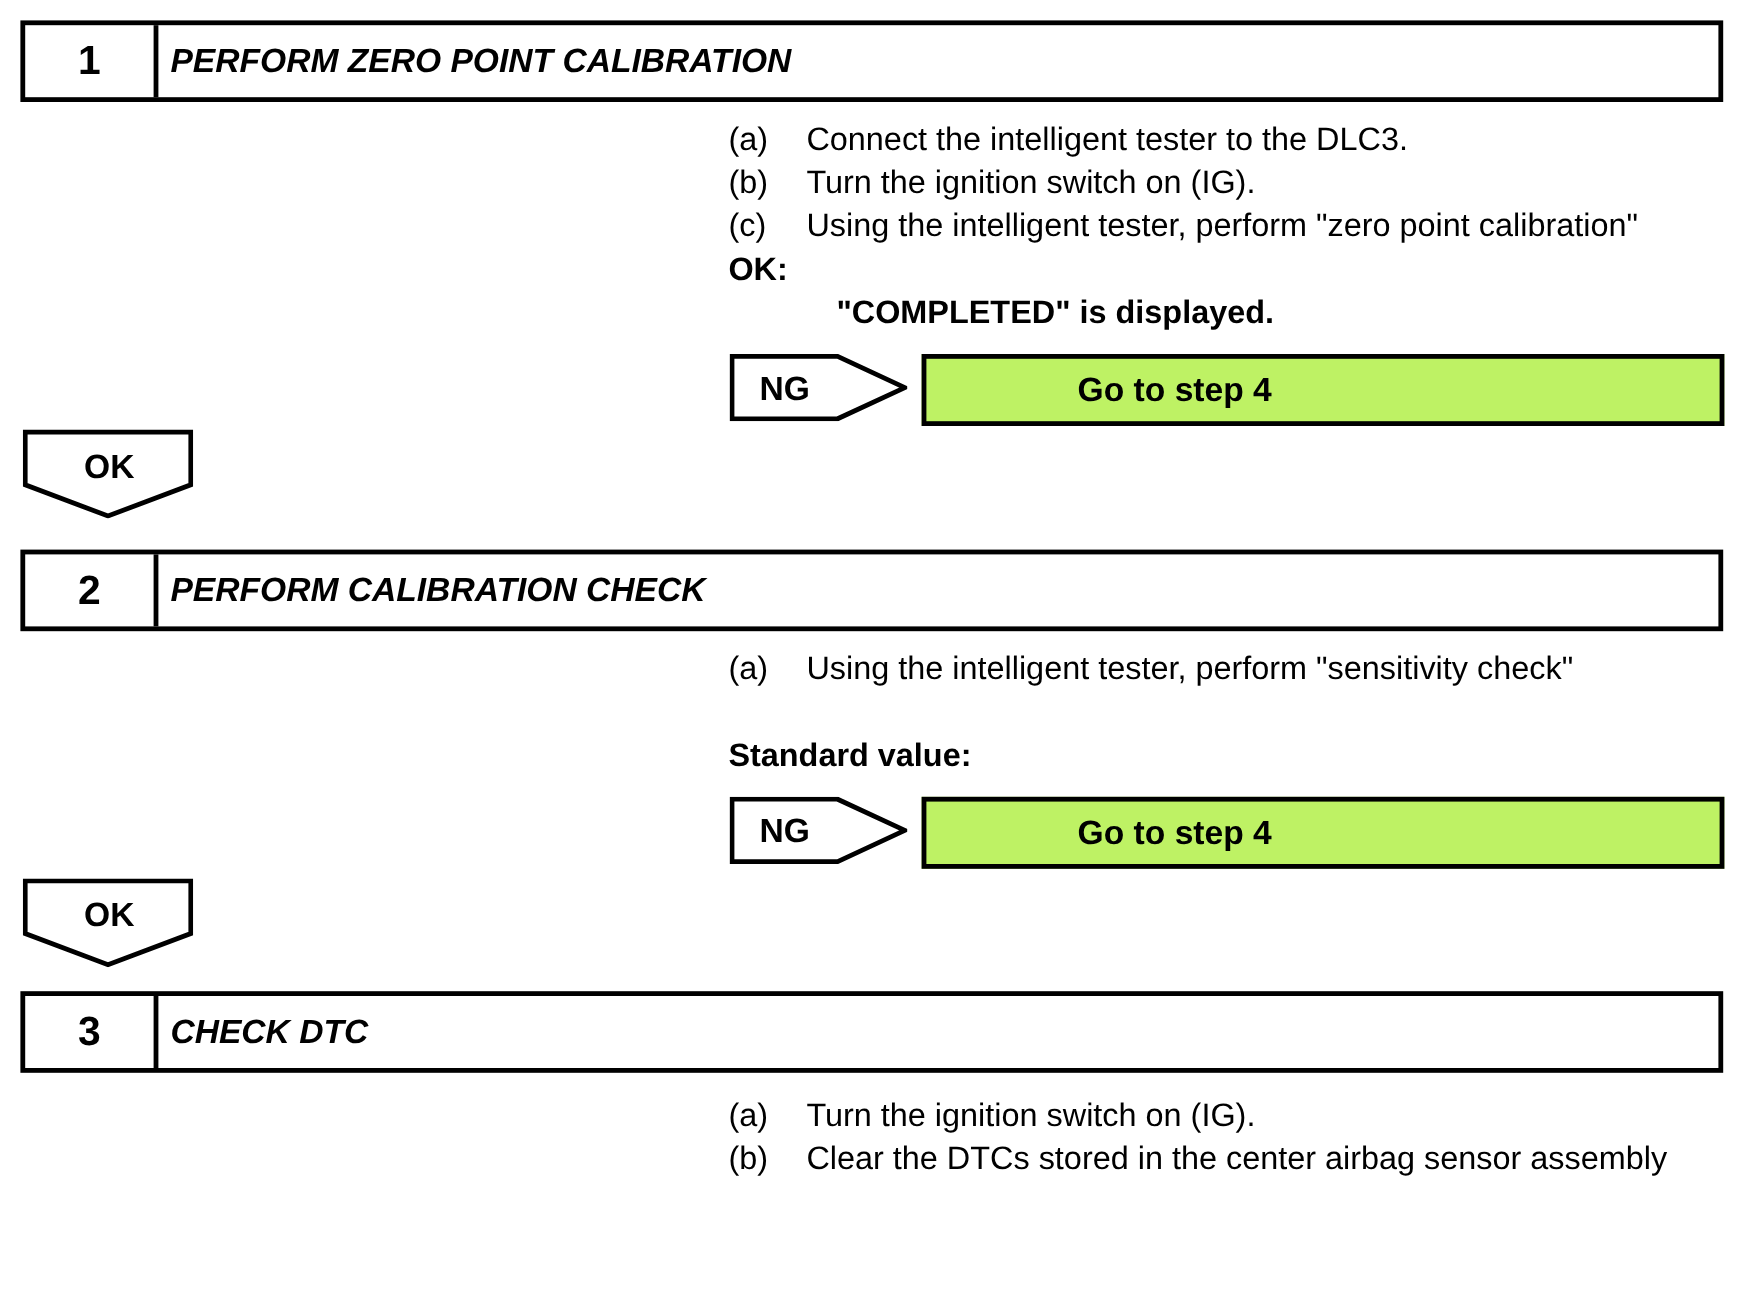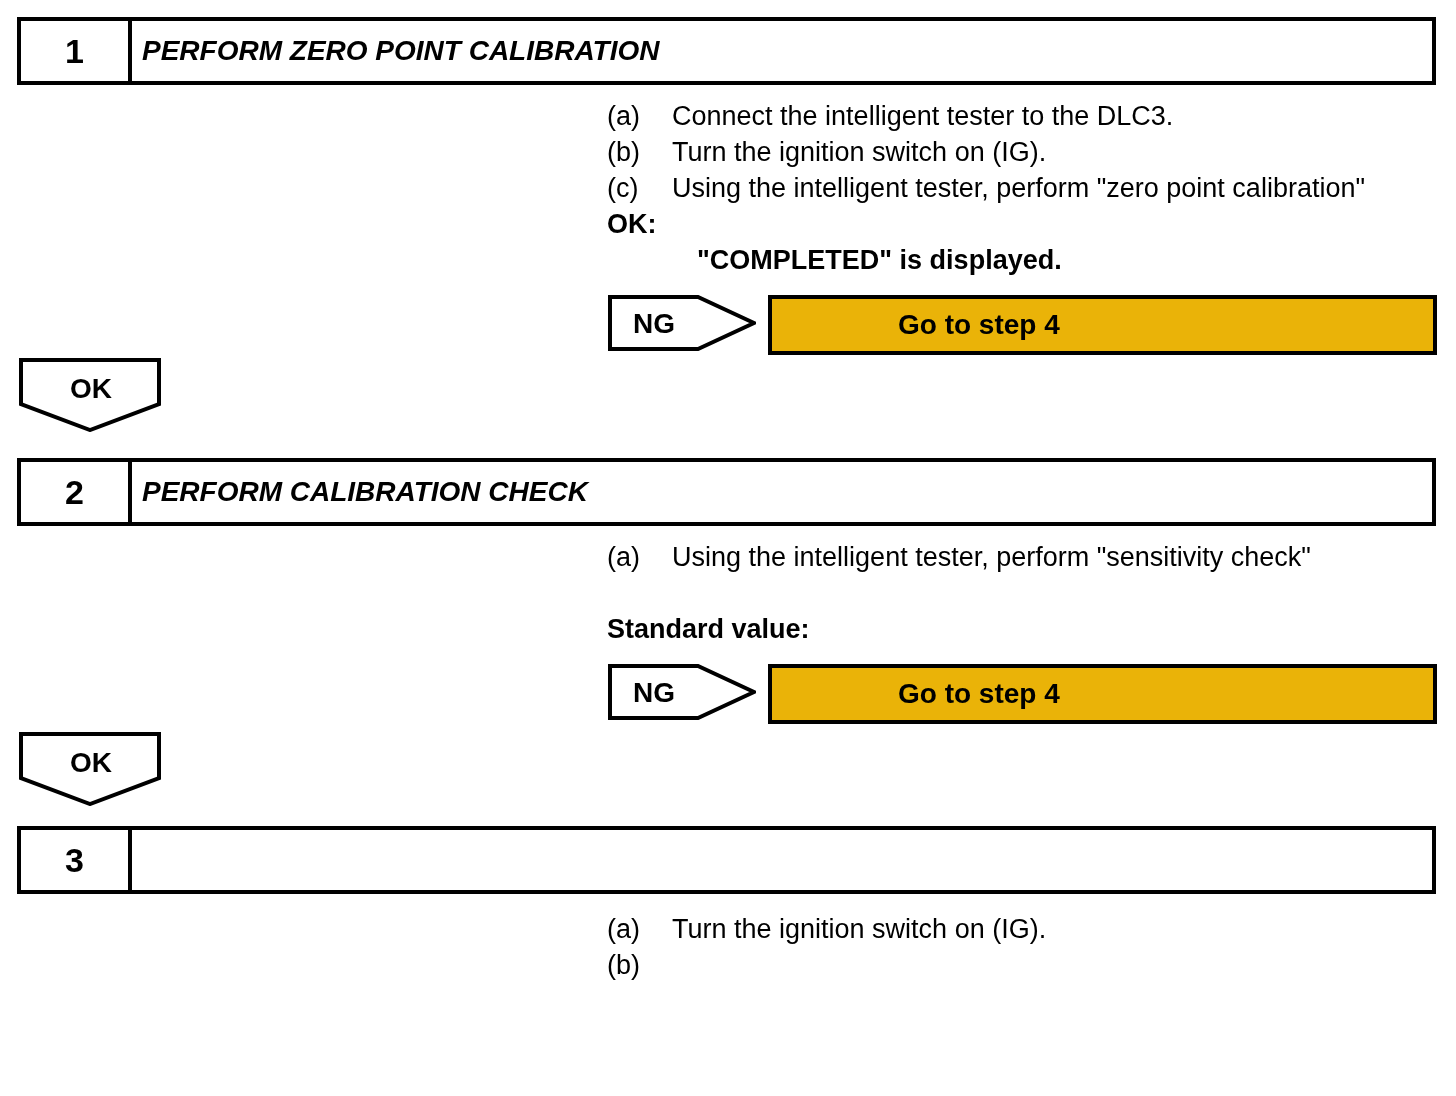--- a/index.html
+++ b/index.html
@@ -88,21 +88,21 @@
     box-sizing: border-box;
     margin-left: 12px;
     width: 669px;
     height: 60px;
     border: 4px solid #000;
     display: flex;
     align-items: center;
     padding-left: 126px;
     font-weight: bold;
     font-size: 28px;
-    background: #eab308;
+    background: #bef264;
   }
 
   
   .ok-connector {
     display: block;
     margin-left: 19px;
   }
   #ok-connector-1 { margin-top: 3px; }
   #ok-connector-2 { margin-top: 8px; }
 
@@ -175,25 +175,27 @@
     <div class="ng-box">Go to step 4</div>
   </div>
 
   <svg class="ok-connector" id="ok-connector-2" width="142" height="74" viewBox="0 0 142 74">
     <polygon points="2,2 140,2 140,46 71,72 2,46" fill="#ffffff" stroke="#000000" stroke-width="4"></polygon>
     <text class="shape-text" x="72" y="40" text-anchor="middle">OK</text>
   </svg>
 
   <div class="step-header" id="step3-header">
     <div class="num-cell">3</div>
+    <div class="title-cell">CHECK DTC</div>
   </div>
 
   <div class="step-body" id="step3-body">
     <div class="list-item">
       <span class="item-label">(a)</span>
       <span class="item-text">Turn the ignition switch on (IG).</span>
     </div>
     <div class="list-item">
       <span class="item-label">(b)</span>
+      <span class="item-text">Clear the DTCs stored in the center airbag sensor assembly</span>
     </div>
   </div>
 
 </div>
 
 </body></html>

